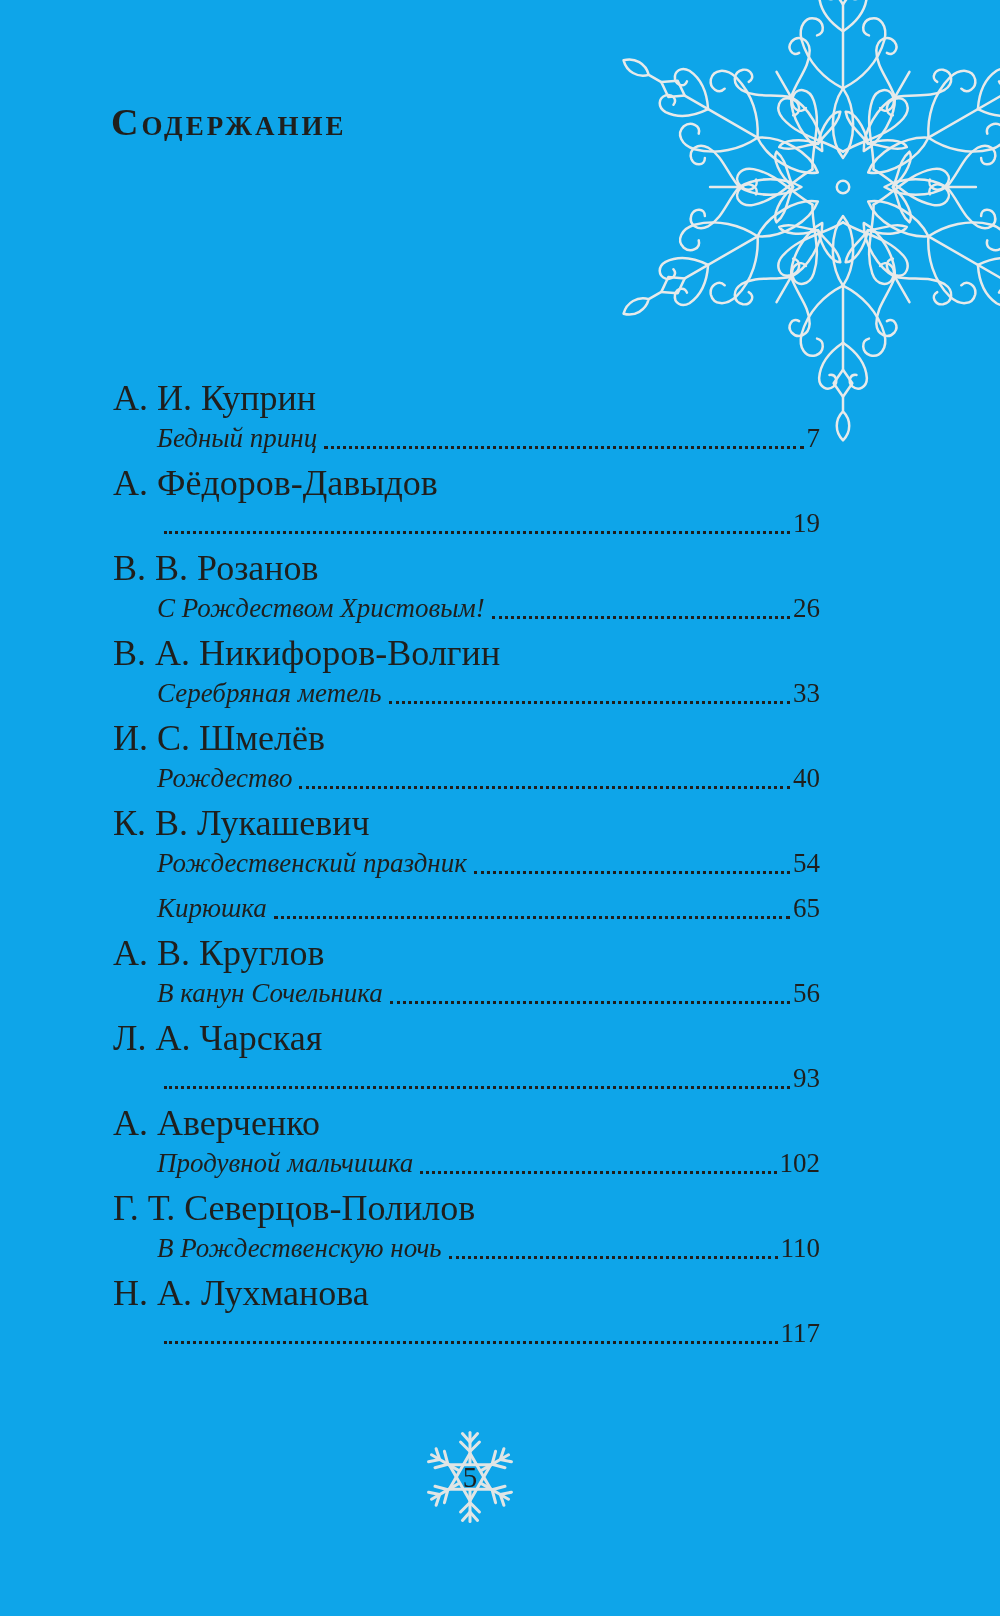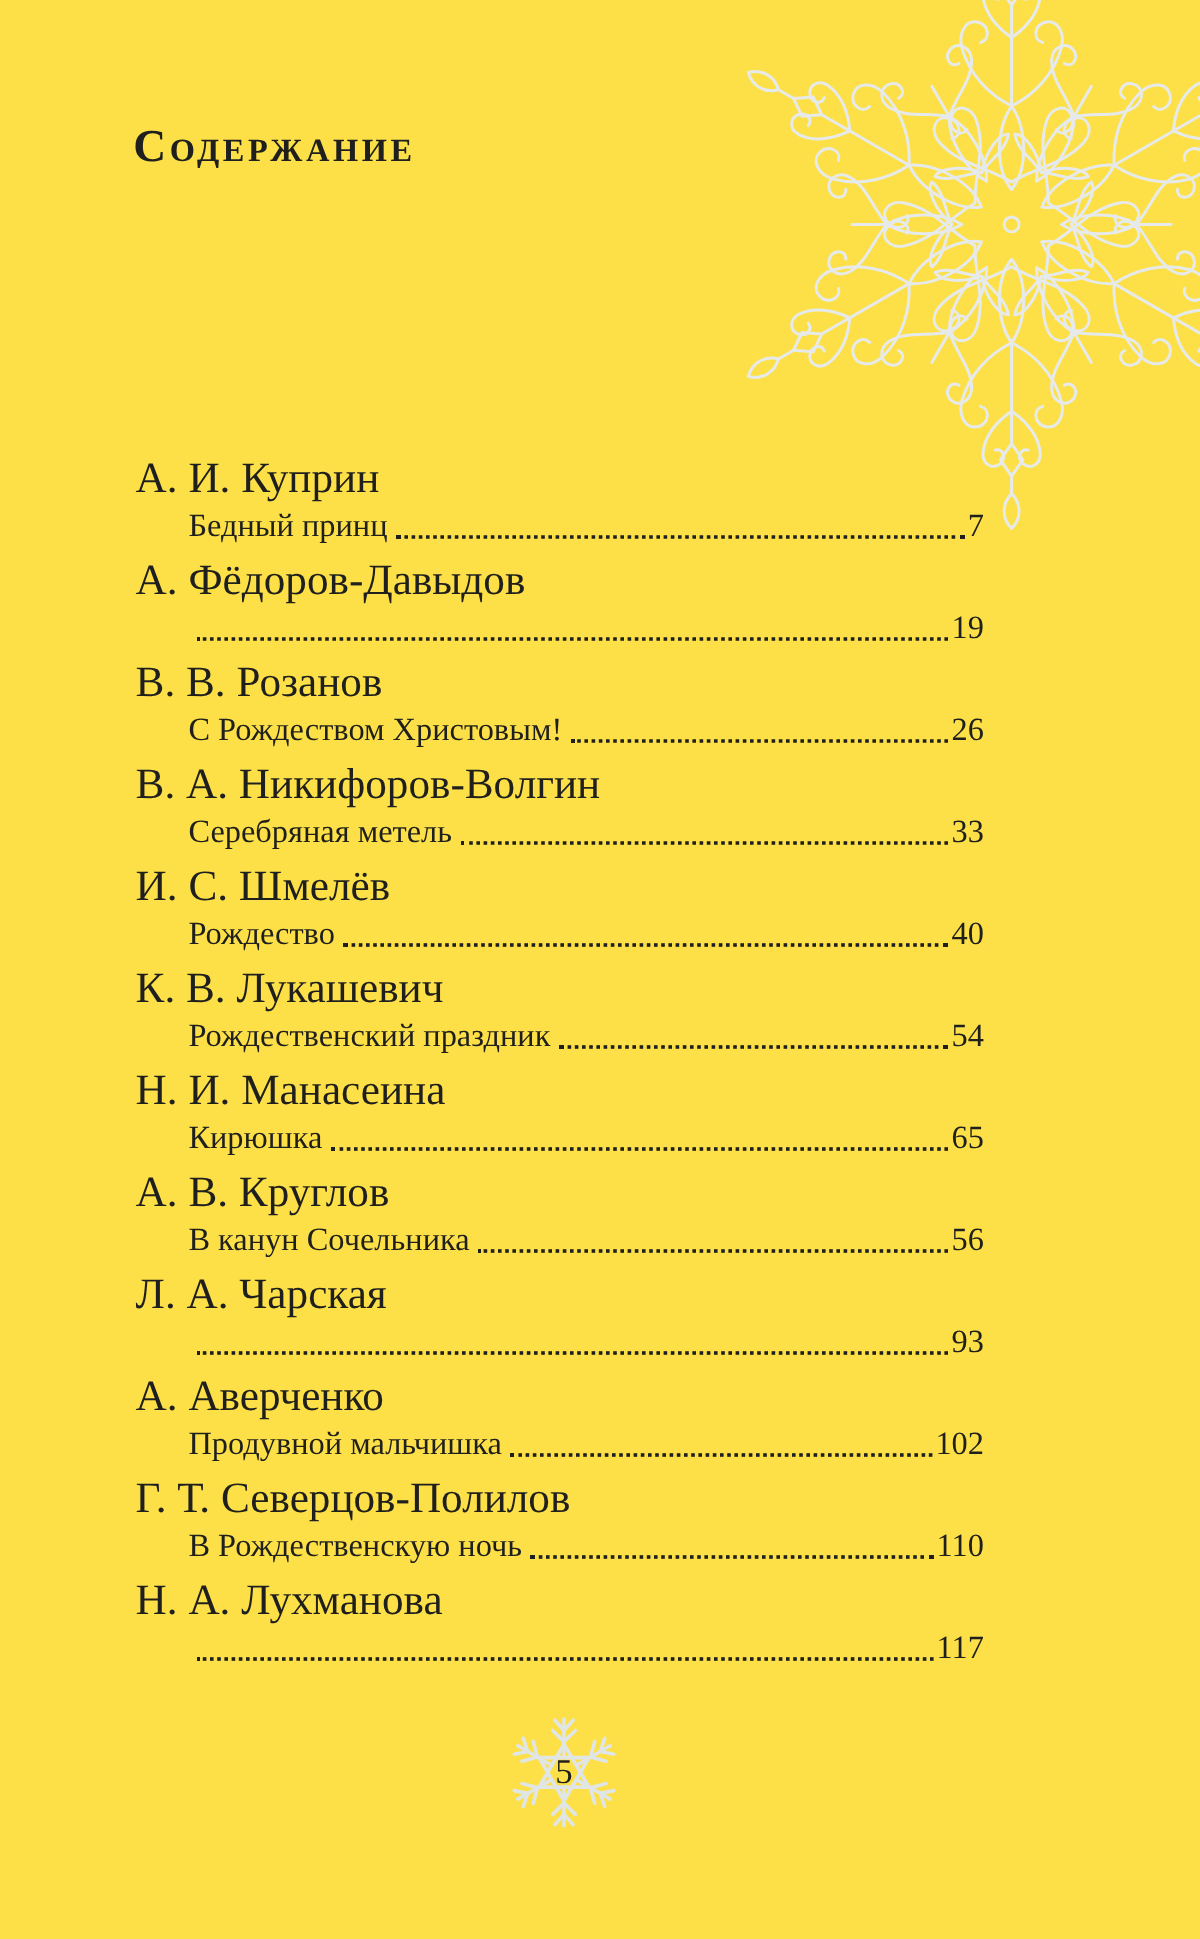--- a/index.html
+++ b/index.html
@@ -1,21 +1,21 @@
 <!DOCTYPE html>
 <html lang="ru" style="--text-color: #1f1f1d; --ornament-color: #e7eaea; --flake-color: #e0e5e5;"><head>
 <meta charset="utf-8">
 <style>
   html, body { margin: 0; padding: 0; background: #ffffff; }
   .page {
     position: relative;
     width: 1000px;
     height: 1616px;
     margin: 0 auto;
-    background: #fde047;
+    background: #0ea5e9;
     overflow: hidden;
     font-family: "Liberation Serif", "DejaVu Serif", serif;
     color: var(--text-color, #1f1f1d);
   }
 
   
   .ornament {
     position: absolute;
     left: 573px;
     top: -83px;
@@ -58,21 +58,21 @@
     line-height: 40px;
     white-space: nowrap;
   }
   .line {
     display: flex;
     align-items: flex-end;
     padding-left: 44px;
     font-size: 27px;
     line-height: 40px;
   }
-  .work { white-space: nowrap; }
+  .work { white-space: nowrap; font-style: italic; }
   .dots {
     flex: 1;
     min-width: 16px;
     border-bottom: 3px dotted var(--text-color, #1f1f1d);
     margin: 0 3px 9px 7px;
   }
   .num { white-space: nowrap; }
 
   
   .footer-flake {
@@ -195,21 +195,20 @@
     <div class="entry">
       <div class="author">К. В. Лукашевич</div>
       <div class="line">
         <span class="work">Рождественский праздник</span>
         <span class="dots"></span>
         <span class="num">54</span>
       </div>
     </div>
 
     <div class="entry">
-      <div class="author">Н. И. Манасеина</div>
       <div class="line">
         <span class="work">Кирюшка</span>
         <span class="dots"></span>
         <span class="num">65</span>
       </div>
     </div>
 
     <div class="entry">
       <div class="author">А. В. Круглов</div>
       <div class="line">

